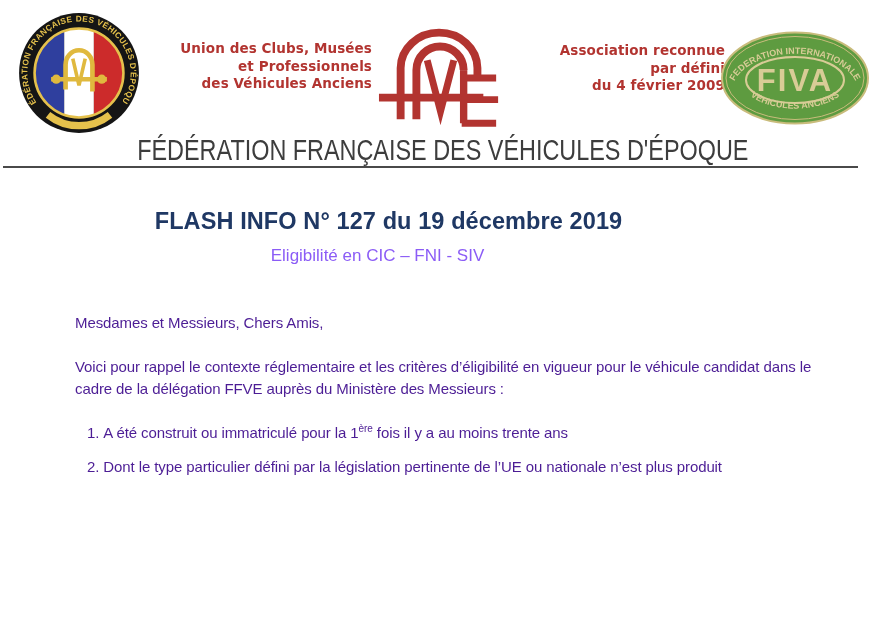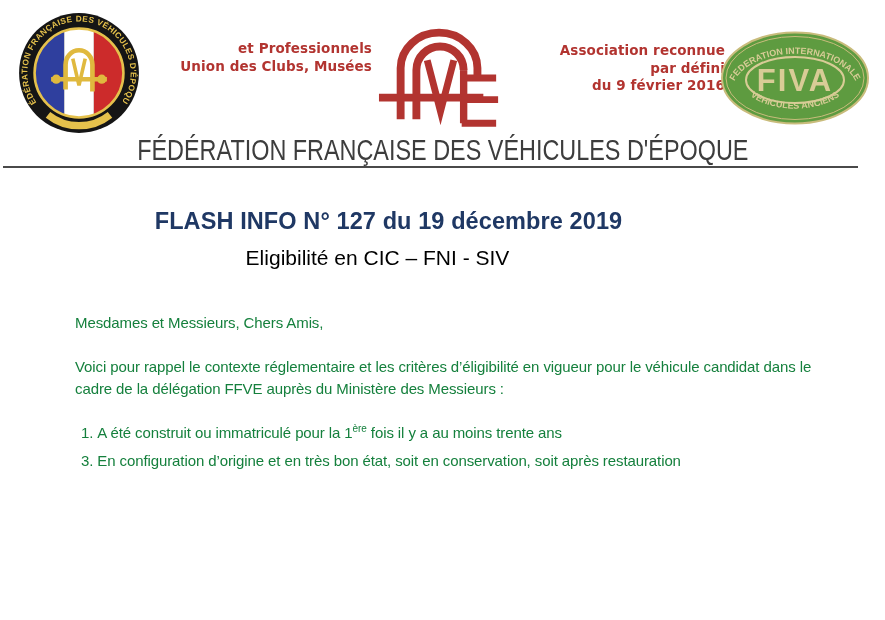--- a/index.html
+++ b/index.html
@@ -24,29 +24,29 @@
   }
   .banner .squeeze{display:inline-block;transform:scaleX(0.78);transform-origin:50% 50%;}
   .divider{position:absolute;left:3px;top:166px;width:855px;border-top:2px solid #4a4a4a;}
   
   .doc-title{
     position:absolute;left:0;top:208px;width:777px;text-align:center;
     color:#1f3864;font-size:23.5px;font-weight:bold;letter-spacing:0.1px;
   }
   .doc-subtitle{
     position:absolute;left:0;top:246px;width:755px;text-align:center;
-    color:#000000;font-size:21px;font-weight:400;
+    color:#8b5cf6;font-size:17px;font-weight:400;
   }
   .body-text{
     position:absolute;left:75px;top:312px;width:745px;
-    color:#15803d;font-size:15px;line-height:22px;letter-spacing:-0.1px;
+    color:#4c1d95;font-size:15px;line-height:22px;letter-spacing:-0.1px;
   }
   .body-text p{margin:0 0 22px 0;}
   .num-list{margin:0;padding:0;list-style:none;}
-  .num-list li{padding-left:15px;text-indent:-15px;margin:6px;}
+  .num-list li{padding-left:15px;text-indent:-15px;margin:12px;}
   .num{padding-right:4px;}
   sup{font-size:10px;line-height:0;}
 </style>
 </head>
 <body>
 
 <div class="page">
 
   <svg class="badge-svg" width="124" height="124" viewBox="0 0 120 120">
     <circle cx="60" cy="60" r="58" fill="#151515"></circle>
@@ -69,43 +69,44 @@
     <g fill="none" stroke="#e0b93e" stroke-width="4.5">
       <path d="M 47 76 L 47 52 A 13 14 0 0 1 73 52 L 73 78"></path>
       <path d="M 54 46 L 60 72 L 66 46" stroke-width="3.5"></path>
       <path d="M 33 66 L 87 66"></path>
       <circle cx="38" cy="66" r="4.5" fill="#e0b93e" stroke="none"></circle>
       <circle cx="82" cy="66" r="4.5" fill="#e0b93e" stroke="none"></circle>
     </g>
   </svg>
 
   <div class="red-block union-block">
+    <div>Union des Clubs, Musées</div>
     <div>et Professionnels</div>
-    <div>Union des Clubs, Musées</div>
+    <div>des Véhicules Anciens</div>
   </div>
 
   <svg class="monogram-svg" width="128" height="112" viewBox="0 0 130 112">
     <g fill="none" stroke="#b23430" stroke-width="8">
       <path d="M 24 100 L 24 48 A 39 36 0 0 1 102 48 L 102 57"></path>
       <path d="M 40 100 L 40 50 A 24 24 0 0 1 88 50"></path>
       <path d="M 2 78 L 108 78"></path>
       <path d="M 88 50 L 88 104" stroke-width="7.5"></path>
     </g>
     <g fill="none" stroke="#b23430" stroke-width="7">
       <path d="M 51 40 L 64.5 92 L 78 40"></path>
       <path d="M 86 58 L 121 58"></path>
       <path d="M 86 80 L 123 80"></path>
       <path d="M 86 104 L 121 104"></path>
     </g>
   </svg>
 
   <div class="red-block assoc-block">
     <div>Association reconnue</div>
     <div>par défini</div>
-    <div>du 9 février 2016</div>
+    <div>du 4 février 2009</div>
   </div>
 
   <svg class="fiva-svg" width="150" height="94" viewBox="0 0 150 94">
     <defs>
       <path id="fivaTop" d="M 13 54 A 63 38 0 0 1 137 54" fill="none"></path>
       <path id="fivaBottom" d="M 22 56 A 56 32 0 0 0 128 56" fill="none"></path>
     </defs>
     <ellipse cx="75" cy="47" rx="73" ry="45.5" fill="#5e9b40" stroke="#c9bc7c" stroke-width="2"></ellipse>
     <ellipse cx="75" cy="47" rx="69" ry="41.5" fill="none" stroke="#c9bc7c" stroke-width="1"></ellipse>
     <ellipse cx="75" cy="49" rx="49" ry="23" fill="none" stroke="#d8cc96" stroke-width="2"></ellipse>
@@ -124,17 +125,17 @@
   <div class="divider"></div>
 
   <div class="doc-title">FLASH INFO N° 127 du 19 décembre 2019</div>
   <div class="doc-subtitle">Eligibilité en CIC – FNI - SIV</div>
 
   <div class="body-text">
     <p>Mesdames et Messieurs, Chers Amis,</p>
     <p>Voici pour rappel le contexte réglementaire et les critères d’éligibilité en vigueur pour le véhicule candidat dans le cadre de la délégation FFVE auprès du Ministère des Messieurs :</p>
     <ol class="num-list">
       <li><span class="num">1.</span><span>A été construit ou immatriculé pour la 1</span><sup>ère</sup><span> fois il y a au moins trente ans</span></li>
-      <li><span class="num">3.</span><span>En configuration d’origine et en très bon état, soit en conservation, soit après restauration</span></li>
+      <li><span class="num">2.</span><span>Dont le type particulier défini par la législation pertinente de l’UE ou nationale n’est plus produit</span></li>
     </ol>
   </div>
 
 </div>
 
 </body></html>

